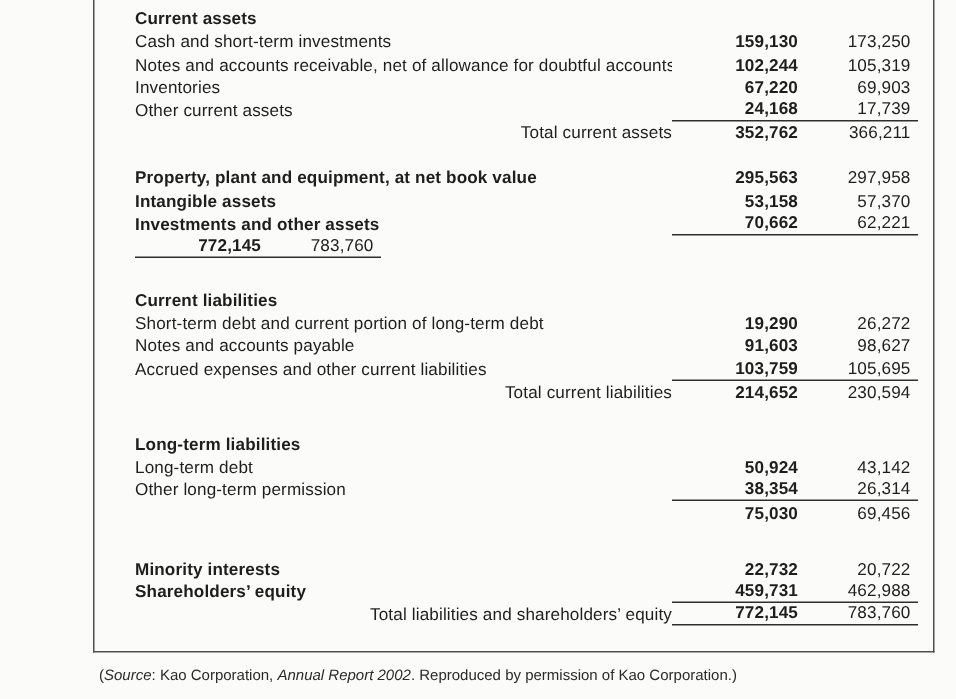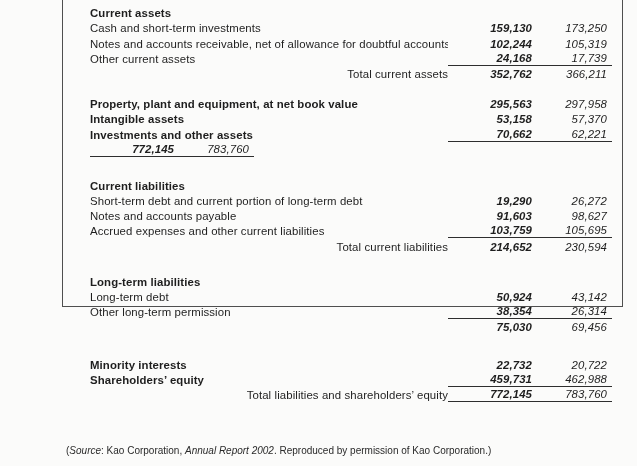--- a/index.html
+++ b/index.html
@@ -10,21 +10,21 @@
     overflow: hidden;
     background: var(--bg, #fbfbfa);
     font-family: "Liberation Sans", sans-serif;
     -webkit-font-smoothing: antialiased;
   }
   .sheet-box {
     position: absolute;
     left: 62px;
     top: -1px;
     width: 561px;
-    height: 308px;
+    height: 436px;
     box-sizing: border-box;
     border: 1px solid var(--border, #4f4f4f);
     border-top: none;
     padding: 6px 10px 0 27px;
   }
   .section { margin-top: 15px; }
   .section:first-child { margin-top: 0; }
   .section:nth-child(3) { margin-top: 21px; }
   .section:nth-child(4) { margin-top: 20px; }
   .section:nth-child(5) { margin-top: 22px; }
@@ -34,21 +34,21 @@
     height: 15.2px;
     font-size: 11.4px;
     line-height: 13px;
     color: var(--text, #1e1e1e);
     letter-spacing: 0.1px;
   }
   .label { flex: 1; white-space: nowrap; overflow: hidden; }
   .heading { font-weight: bold; }
   .row.bold .label { font-weight: bold; }
   .row.indent .label { padding-left: 14px; text-align: right; }
-  .nums { display: flex; flex: none; width: 164px; font-style: italic; }
+  .nums { display: flex; flex: none; width: 164px; }
   .col1, .col2 { display: block; text-align: right; box-sizing: border-box; }
   .col1 { width: 84px; font-weight: bold; }
   .col2 { width: 80px; padding-right: 5px; }
   .row.rule .nums { border-bottom: 1.4px solid var(--rule, #2e2e2e); }
   .source {
     position: absolute;
     left: 66px;
     top: 445px;
     font-size: 10px;
     color: #2a2a2a;
@@ -72,20 +72,27 @@
             <span class="col2">173,250</span>
           </span>
         </div>
         <div class="row">
           <span class="label">Notes and accounts receivable, net of allowance for doubtful accounts</span>
           <span class="nums">
             <span class="col1">102,244</span>
             <span class="col2">105,319</span>
           </span>
         </div>
+        <div class="row">
+          <span class="label">Inventories</span>
+          <span class="nums">
+            <span class="col1">67,220</span>
+            <span class="col2">69,903</span>
+          </span>
+        </div>
         <div class="row rule">
           <span class="label">Other current assets</span>
           <span class="nums">
             <span class="col1">24,168</span>
             <span class="col2">17,739</span>
           </span>
         </div>
         <div class="row indent">
           <span class="label">Total current assets</span>
           <span class="nums">

